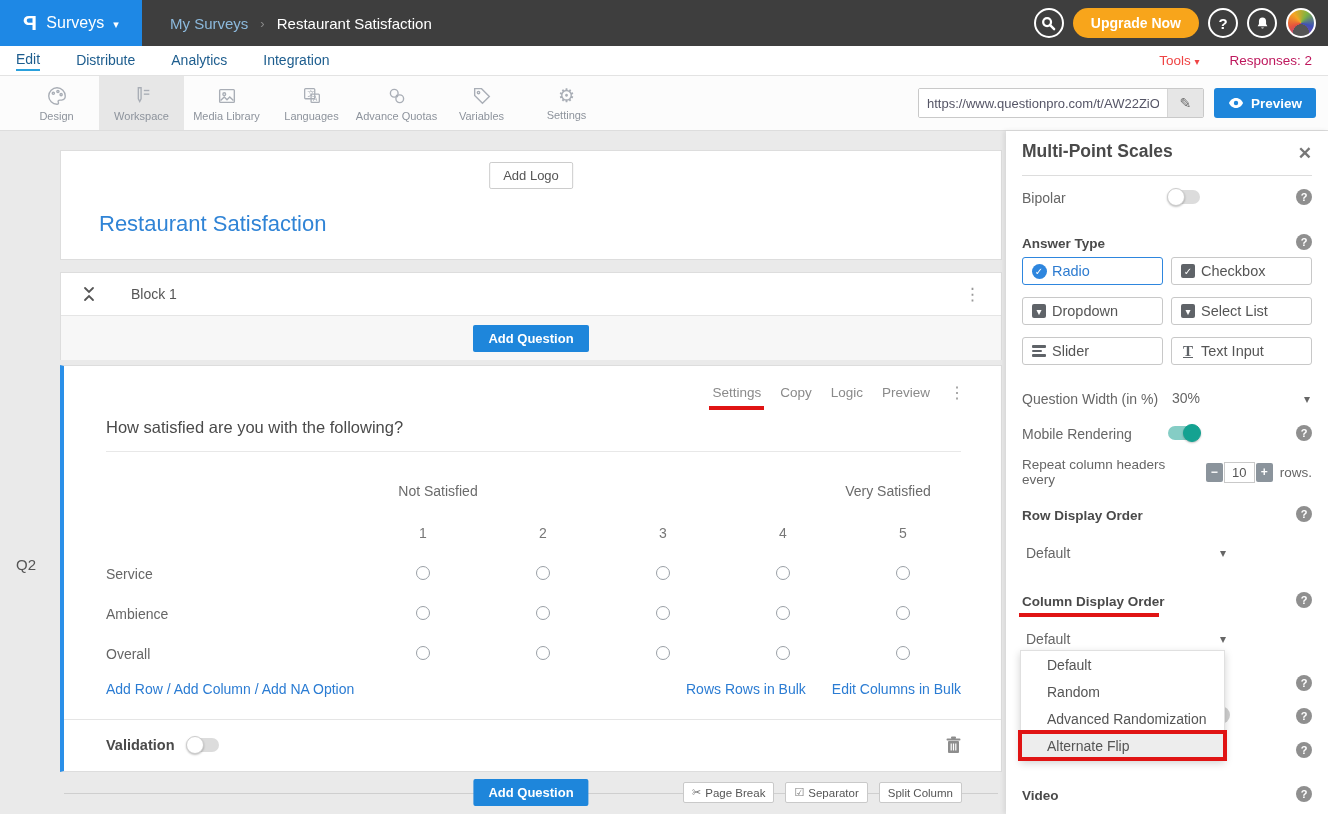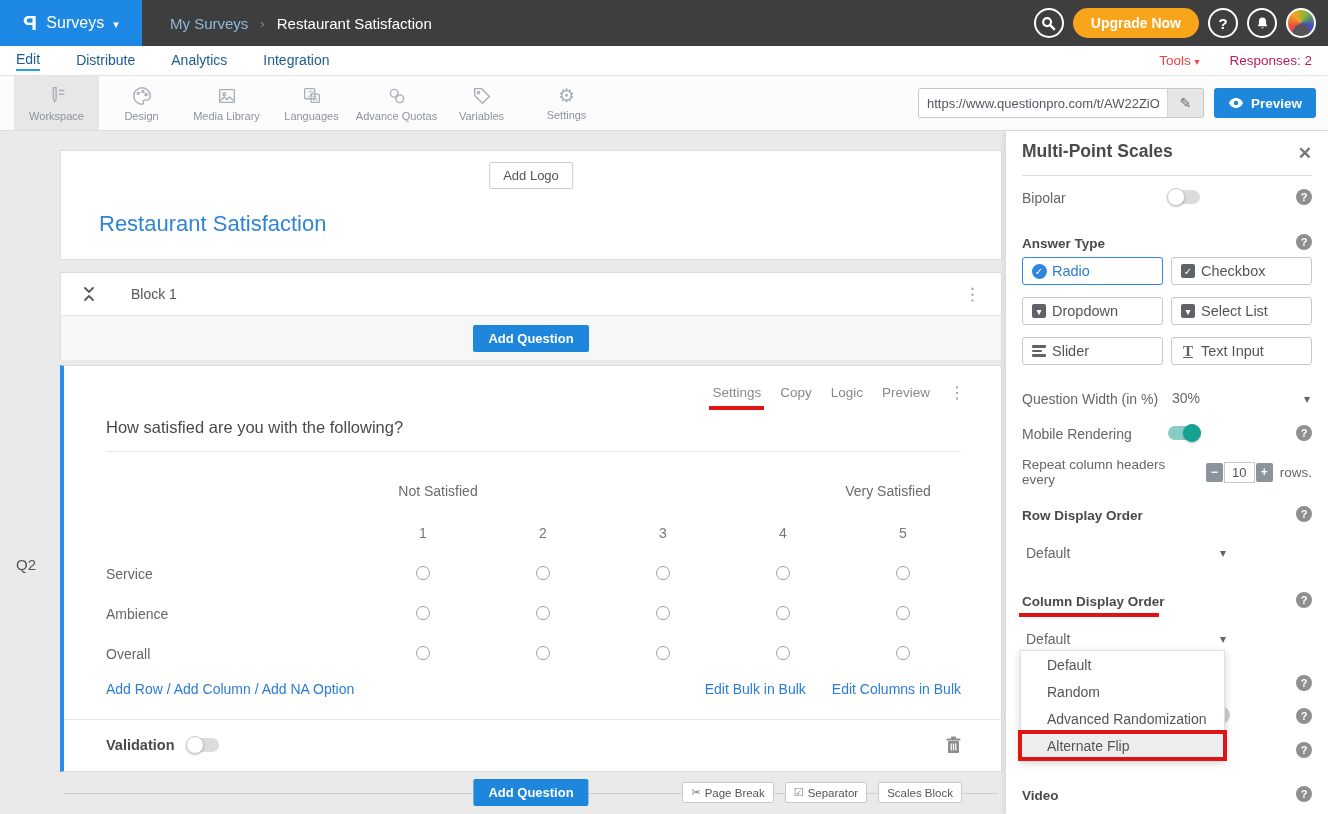--- a/index.html
+++ b/index.html
@@ -165,36 +165,36 @@
     <span class="subnav-item">Distribute</span>
     <span class="subnav-item">Analytics</span>
     <span class="subnav-item">Integration</span>
     <div class="subnav-right">
       <span class="tools-link"><span>Tools</span> <span class="caret">▾</span></span>
       <span class="responses-link">Responses: 2</span>
     </div>
   </div>
 
   <div class="toolbar">
+    <div class="tool-item">
+      <svg width="22" height="22" viewBox="0 0 24 24" fill="none" stroke-width="1.5">
+          <path d="M12 3a9 9 0 1 0 0 18c1.5 0 2-1 1.4-2.2-.6-1.2.2-2.3 1.6-2.3H17a4.5 4.5 0 0 0 4-4.5c0-5-4-9-9-9z"></path>
+          <circle cx="8" cy="9" r="1.2"></circle>
+          <circle cx="13" cy="7" r="1.2"></circle>
+          <circle cx="16.5" cy="10.5" r="1.2"></circle>
+        </svg>
+      <span class="tlabel">Design</span>
+    </div>
     <div class="tool-item active">
       <svg width="22" height="22" viewBox="0 0 24 24" fill="none" stroke-width="1.5">
           <path d="M8 3h3v12l-1.5 3L8 15z"></path>
           <line x1="14" y1="6" x2="20" y2="6"></line>
           <line x1="14" y1="10" x2="20" y2="10"></line>
         </svg>
       <span class="tlabel">Workspace</span>
-    </div>
-    <div class="tool-item">
-      <svg width="22" height="22" viewBox="0 0 24 24" fill="none" stroke-width="1.5">
-          <path d="M12 3a9 9 0 1 0 0 18c1.5 0 2-1 1.4-2.2-.6-1.2.2-2.3 1.6-2.3H17a4.5 4.5 0 0 0 4-4.5c0-5-4-9-9-9z"></path>
-          <circle cx="8" cy="9" r="1.2"></circle>
-          <circle cx="13" cy="7" r="1.2"></circle>
-          <circle cx="16.5" cy="10.5" r="1.2"></circle>
-        </svg>
-      <span class="tlabel">Design</span>
     </div>
     <div class="tool-item">
       <svg width="22" height="22" viewBox="0 0 24 24" fill="none" stroke-width="1.5">
           <rect x="4" y="5" width="16" height="14" rx="1"></rect>
           <circle cx="9" cy="10" r="1.5"></circle>
           <path d="M5 17l4-4 3 3 3-3 4 4"></path>
         </svg>
       <span class="tlabel">Media Library</span>
     </div>
     <div class="tool-item">
@@ -304,21 +304,21 @@
       <div class="col-cell" style="left:779px;top:280px"><span class="radio"></span></div>
 
       <div class="links-row-left">
         <span>Add Row</span>
         <span>/</span>
         <span>Add Column</span>
         <span>/</span>
         <span>Add NA Option</span>
       </div>
       <div class="links-row-right">
-        <span>Edit Bulk in Bulk</span>
+        <span>Rows Rows in Bulk</span>
         <span>Edit Columns in Bulk</span>
       </div>
 
       <div class="v-divider"></div>
       <div class="validation-row">
         <span class="validation-label">Validation</span>
         <span class="toggle">
             <span class="knob"></span>
           </span>
         <span class="trash-btn">
@@ -340,21 +340,21 @@
       <div class="mini-group">
         <button class="mini-btn">
             <span class="micon">✂</span>
             <span>Page Break</span>
           </button>
         <button class="mini-btn">
             <span class="micon">☑</span>
             <span>Separator</span>
           </button>
         <button class="mini-btn">
-            <span>Scales Block</span>
+            <span>Split Column</span>
           </button>
       </div>
     </div>
   </div>
 
   <div class="panel">
     <div class="prow panel-title">Multi-Point Scales</div>
     <span class="panel-close">✕</span>
     <div class="prow p-divider"></div>
 

